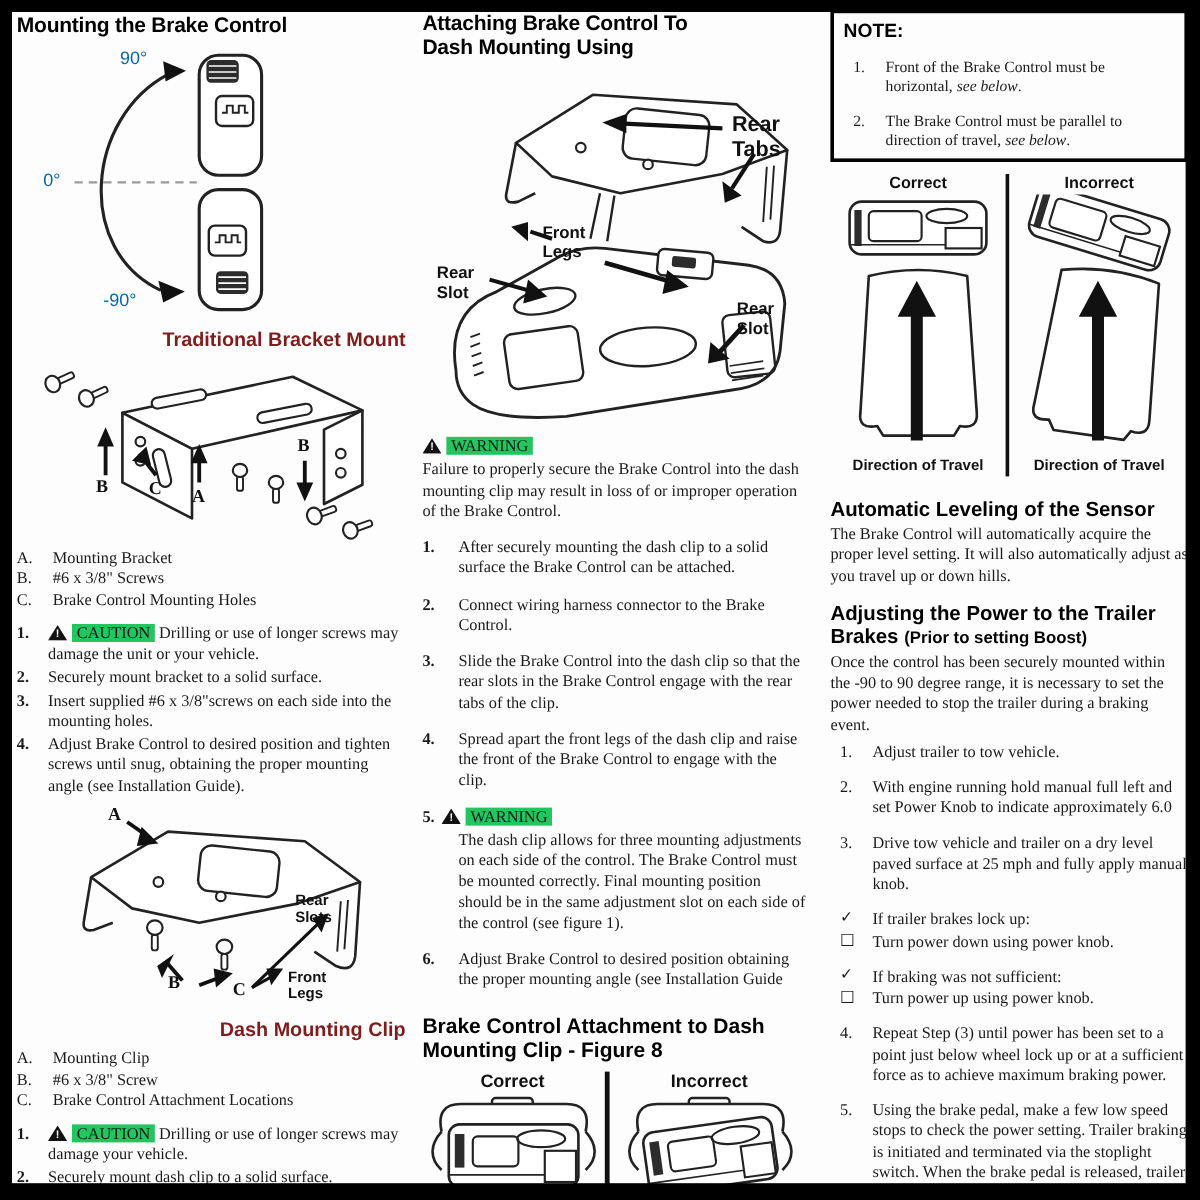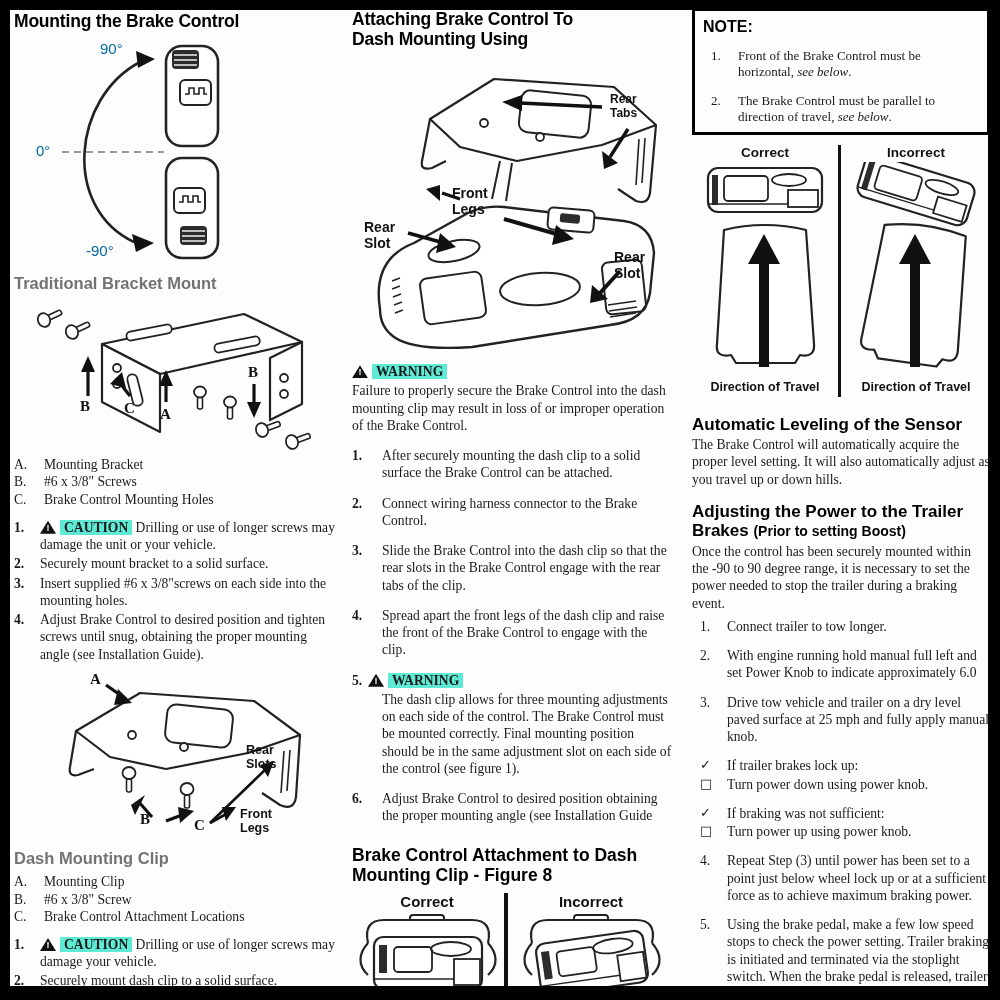--- a/index.html
+++ b/index.html
@@ -10,41 +10,41 @@
   .bar-left{left:0;top:0;width:10px;height:1000px}
   .bar-right{right:0;top:0;width:12px;height:1000px}
   .bar-bottom{left:0;bottom:0;width:1000px;height:14px}
 
   .col{position:absolute}
   #col-left{left:14px;top:12px;width:324px}
   #col-mid{left:352px;top:10px;width:320px}
   #col-right{left:692px;top:8px;width:298px}
 
   .h1{font:bold 17.5px/1.12 "Liberation Sans",sans-serif;color:#000;margin:0 0 4px;letter-spacing:-.2px}
-  .h-center{font:bold 16.5px/1.1 "Liberation Sans",sans-serif;color:#737373;text-align:left;margin:6px 0 6px}
+  .h-center{font:bold 16.5px/1.1 "Liberation Sans",sans-serif;color:#7f1d1d;text-align:right;margin:6px 0 6px}
 
   .fig{position:relative}
   .fig svg{display:block}
   .dlabel{position:absolute;font:bold 12.5px/1.15 "Liberation Sans",sans-serif;color:#111}
   .rlabel{position:absolute;font:15px "Liberation Sans",sans-serif;color:#0369a1}
   .alabel{position:absolute;font:bold 15px "Liberation Serif",serif;color:#111}
 
   .legend{margin:0 0 10px}
   .lrow{display:flex;font-size:13.6px;line-height:1.3}
   .lkey{width:30px;flex:none}
   .ltxt{flex:1}
 
   .srow{display:flex;font-size:13.6px;line-height:1.27;margin-top:2px}
   .snum{width:26px;flex:none;font-weight:bold}
   .sbody{flex:1}
   .tri{display:inline-block;width:16px;height:13px;background:#111;
        clip-path:polygon(50% 0,100% 100%,0 100%);position:relative;vertical-align:-2px;margin-right:4px}
   .tri::after{content:"!";position:absolute;left:0;right:0;top:1px;color:#fff;
        font:bold 9px/12px "Liberation Sans",sans-serif;text-align:center}
-  .chip{background:#5eead4;font-weight:bold;padding:0 4px}
+  .chip{background:#22c55e;font-weight:normal;padding:0 4px}
 
   
   #col-mid .h1{width:250px}
   .warnblock{margin:10px 0 4px;font-size:13.6px;line-height:1.27}
   .wline{margin-bottom:2px}
   #col-mid .srow{margin-top:13px}
   #col-mid .snum{width:30px}
   .h-fig1{font:bold 17.5px/1.15 "Liberation Sans",sans-serif;color:#000;margin:20px 0 8px;width:300px}
   .fig1{position:relative;height:122px}
   .f1-divider{position:absolute;left:152px;top:0;width:4px;height:122px;background:#111}
@@ -303,21 +303,21 @@
           <polygon points="250,98 266,110 252,116" fill="#111"></polygon>
         <line x1="108" y1="146" x2="90" y2="140" stroke="#111" stroke-width="3.4"></line>
           <polygon points="88,132 74,136 88,148" fill="#111"></polygon>
         <line x1="152" y1="166" x2="208" y2="182" stroke="#111" stroke-width="4"></line>
           <polygon points="204,172 222,186 200,192" fill="#111"></polygon>
         <line x1="56" y1="180" x2="92" y2="190" stroke="#111" stroke-width="3.4"></line>
           <polygon points="88,180 104,194 84,200" fill="#111"></polygon>
         <line x1="268" y1="218" x2="248" y2="240" stroke="#111" stroke-width="4"></line>
           <polygon points="240,232 256,246 238,250" fill="#111"></polygon>
       </svg>
-      <span class="dlabel" style="left:258px;top:40px;width:40px;font-size:12px">Rear Tabs</span>
+      <span class="dlabel" style="left:258px;top:40px;width:40px;font-size:18px">Rear Tabs</span>
       <span class="dlabel" style="left:100px;top:132px;width:42px;font-size:14px">Front Legs</span>
       <span class="dlabel" style="left:12px;top:166px;width:36px;font-size:14px">Rear Slot</span>
       <span class="dlabel" style="left:262px;top:196px;width:36px;font-size:14px">Rear Slot</span>
     </div>
 
     <div class="warnblock">
       <div class="wline"><span class="tri"></span><span class="chip">WARNING</span></div>
       <div class="wtext">Failure to properly secure the Brake Control into the dash mounting clip may result in loss of or improper operation of the Brake Control.</div>
     </div>
 
@@ -445,21 +445,21 @@
 
     <div class="h-right">Automatic Leveling of the Sensor</div>
     <p class="para">The Brake Control will automatically acquire the proper level setting.  It will also automatically adjust as you travel up or down hills.</p>
 
     <div class="h-right"><span>Adjusting the Power to the Trailer Brakes </span><span class="subh">(Prior to setting Boost)</span></div>
     <p class="para">Once the control has been securely mounted within the -90 to 90 degree range, it is necessary to set the power needed to stop the trailer during a braking event.</p>
 
     <div class="steps">
       <div class="srow" style="margin-top:0">
           <span class="snum">1.</span>
-          <div class="sbody">Connect trailer to tow longer.</div>
+          <div class="sbody">Adjust trailer to tow vehicle.</div>
         </div>
       <div class="srow">
           <span class="snum">2.</span>
           <div class="sbody">With engine running hold manual full left and set Power Knob to indicate approximately 6.0</div>
         </div>
       <div class="srow">
           <span class="snum">3.</span>
           <div class="sbody">Drive tow vehicle and trailer on a dry level paved surface at 25 mph and fully apply manual knob.</div>
         </div>
       <div class="srow">

